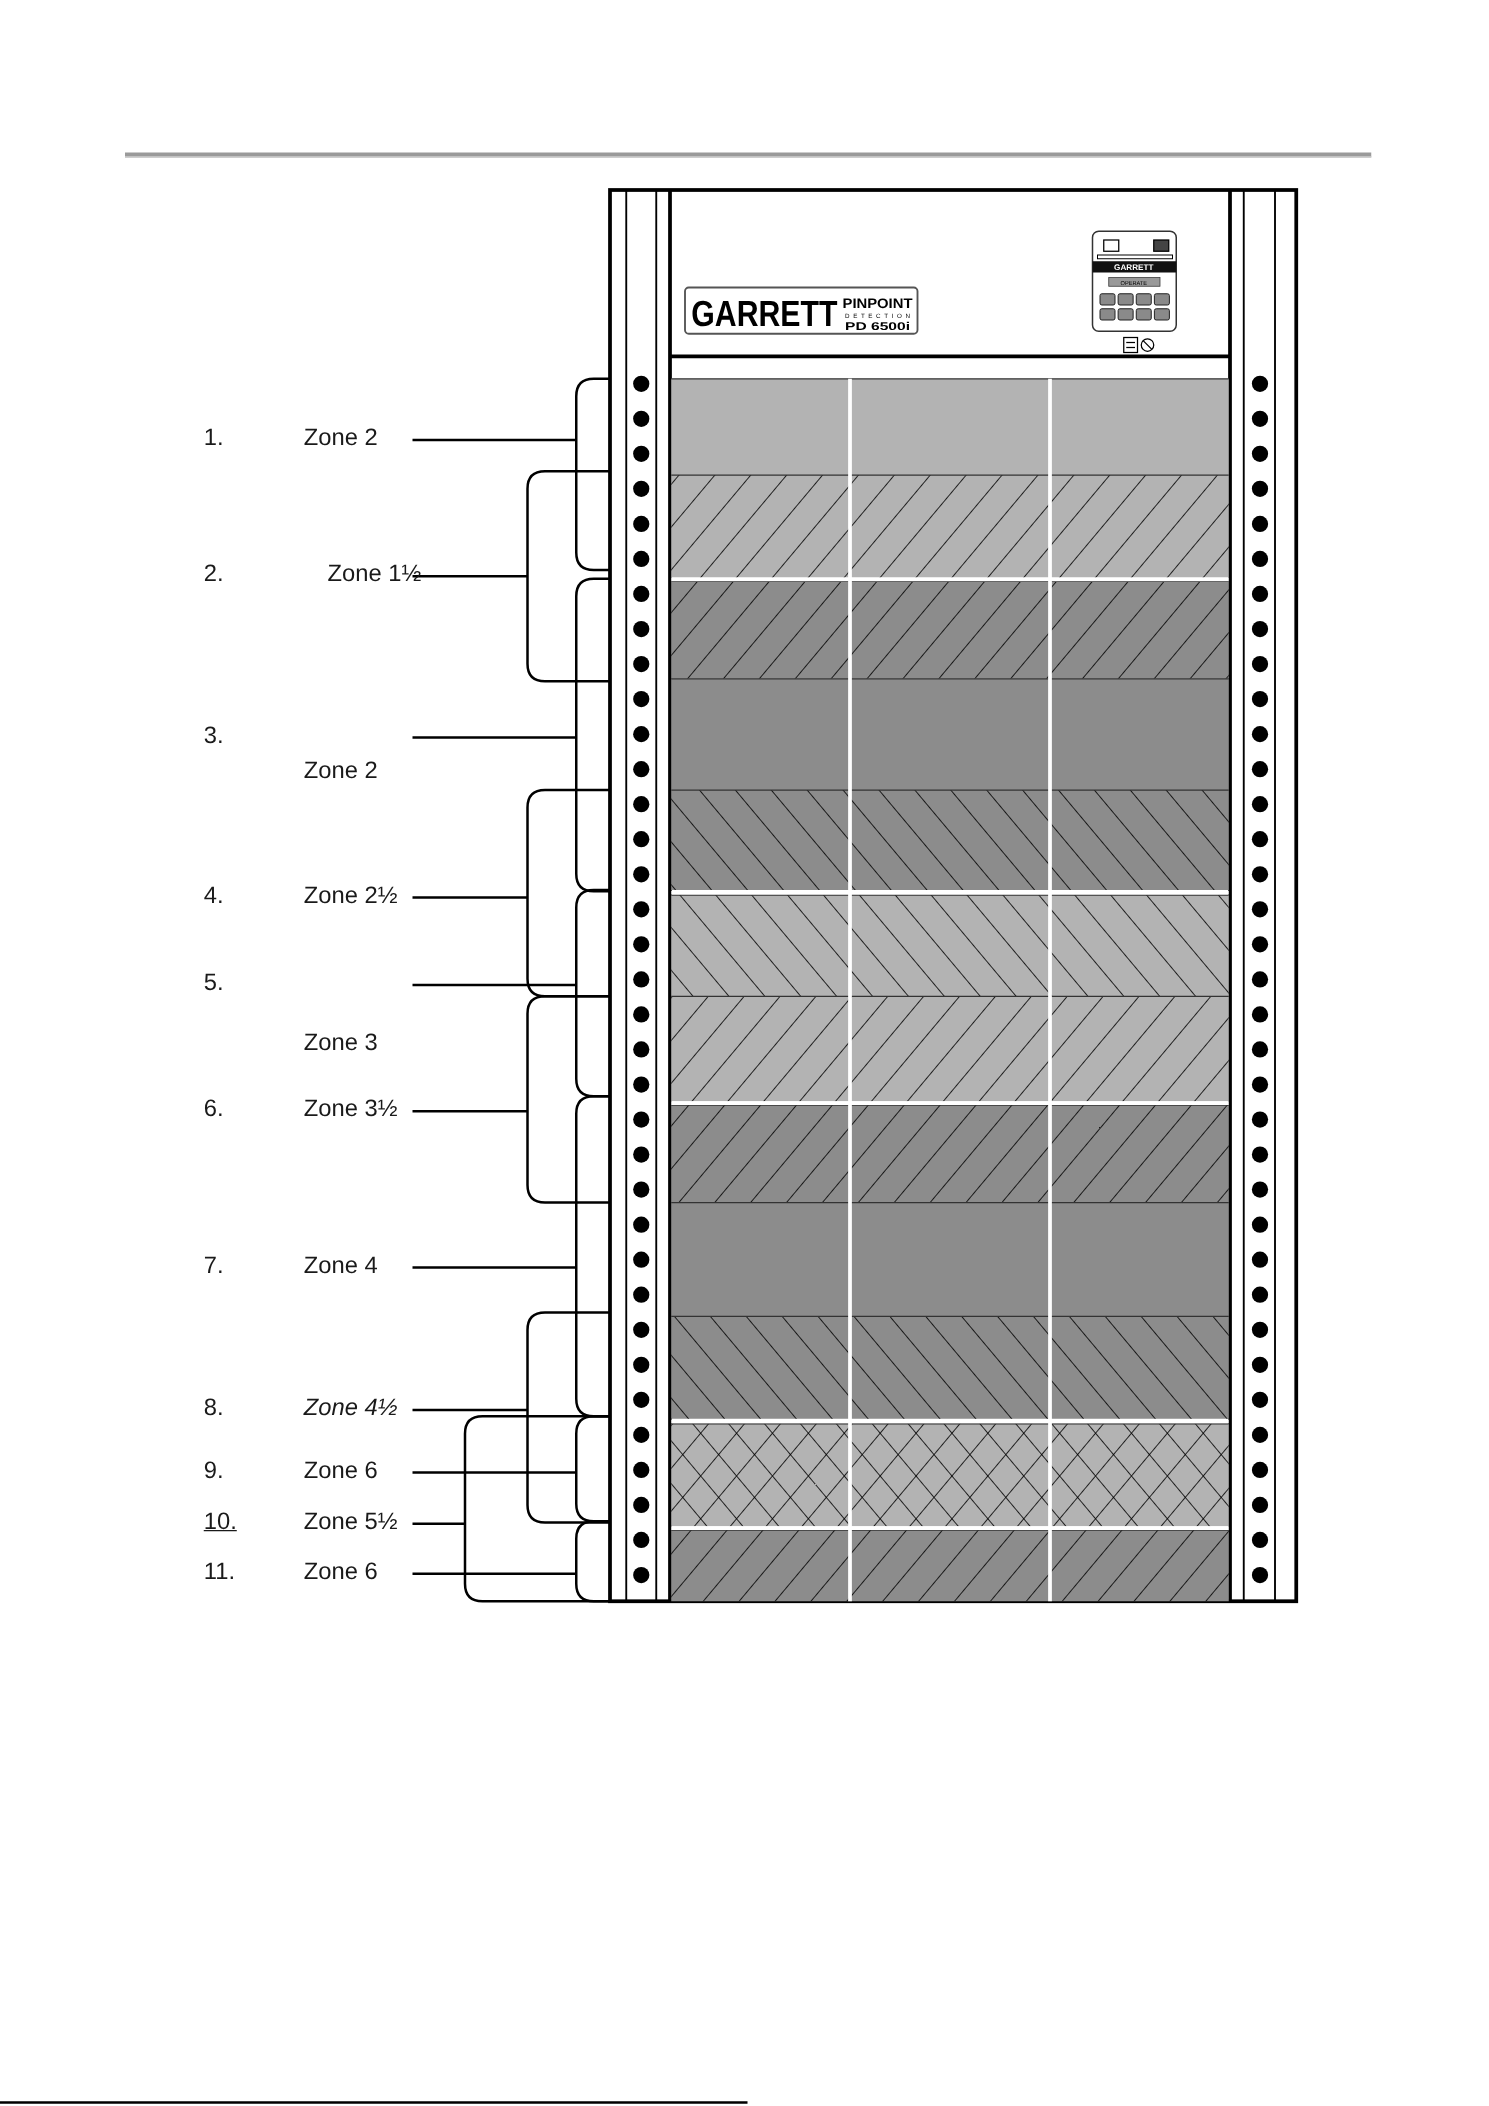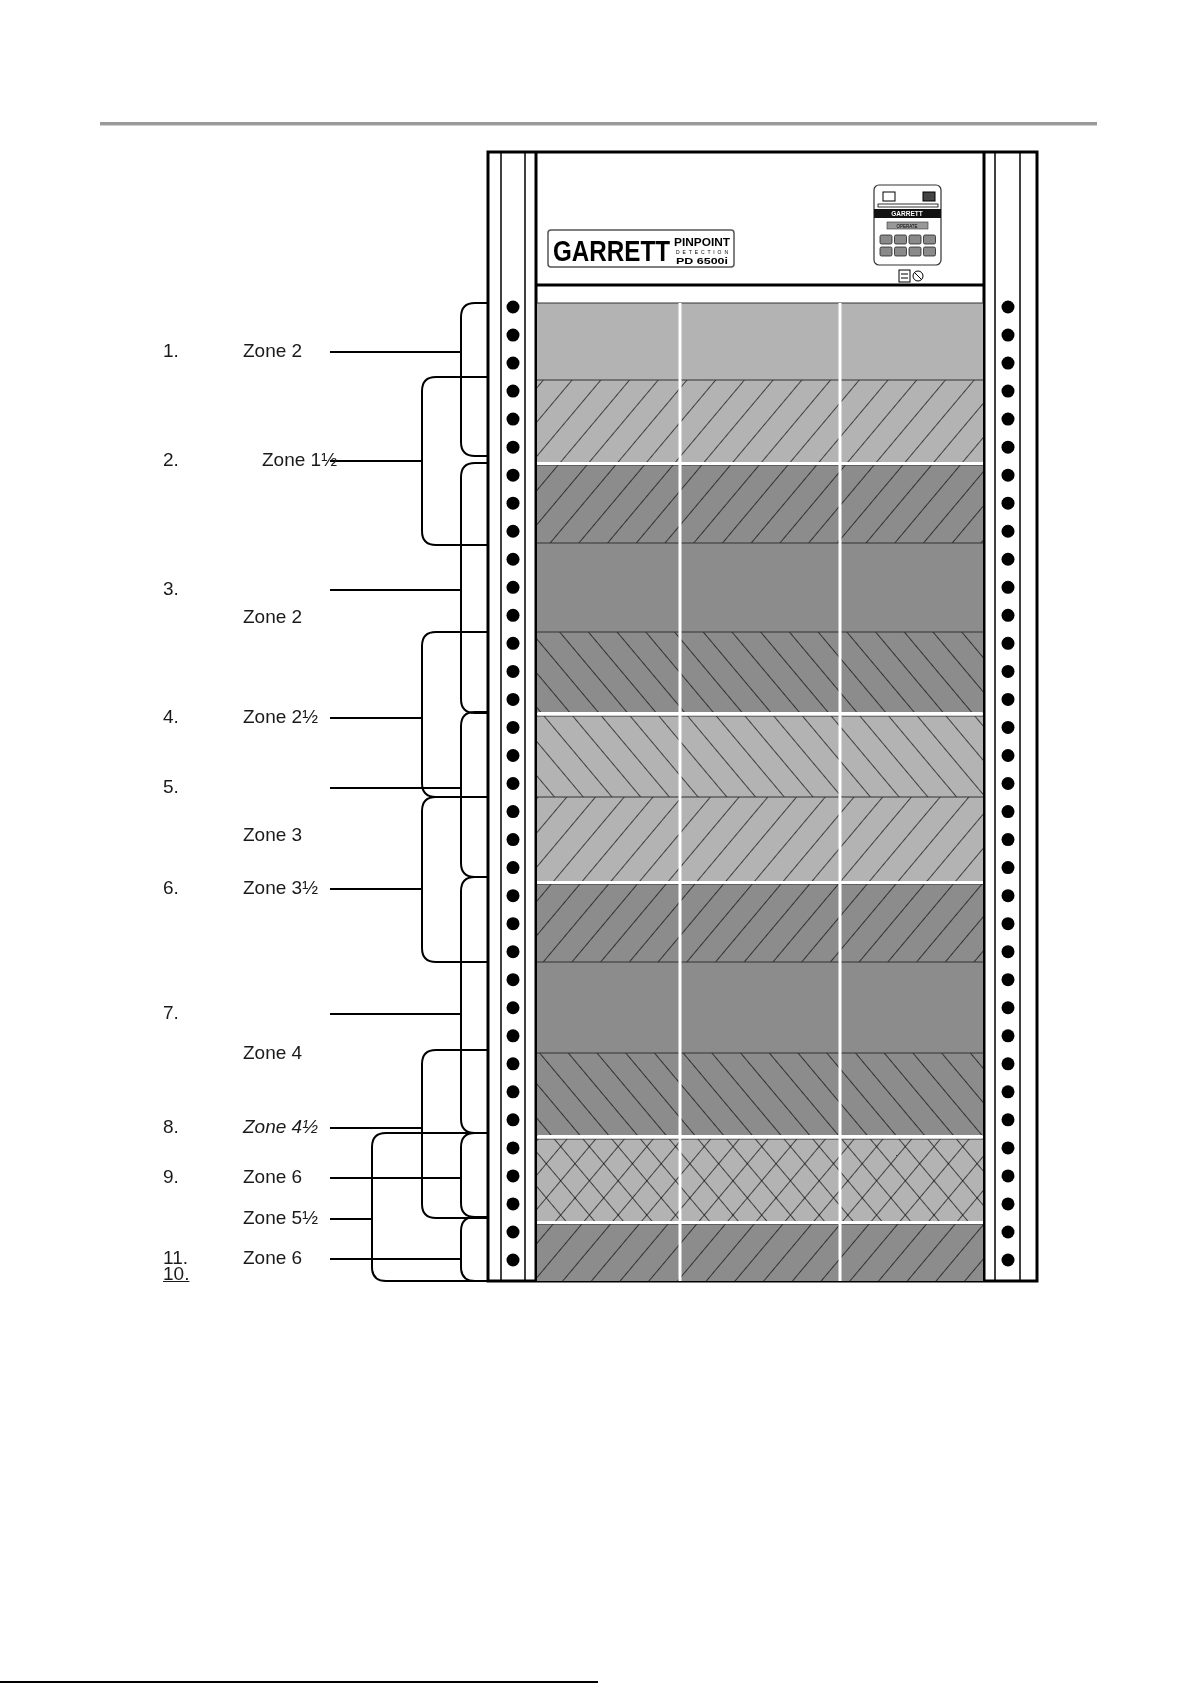--- a/index.html
+++ b/index.html
@@ -264,32 +264,32 @@
     <div>
       <span class="label-num" style="left: 163px; top: 777px;">5.</span>
       <span class="label-zone" style="left: 243px; top: 793px; margin-top: 32px;">Zone 3</span>
     </div>
     <div>
       <span class="label-num" style="left: 163px; top: 878px;">6.</span>
       <span class="label-zone" style="left: 243px; top: 878px;">Zone 3½</span>
     </div>
     <div>
       <span class="label-num" style="left: 163px; top: 1003px;">7.</span>
-      <span class="label-zone" style="left: 243px; top: 1043px;">Zone 4</span>
+      <span class="label-zone" style="left: 243px; top: 1003px;">Zone 4</span>
     </div>
     <div>
       <span class="label-num" style="left: 163px; top: 1117px;">8.</span>
       <span class="label-zone" style="left: 243px; top: 1117px; font-style: italic;">Zone 4½</span>
     </div>
     <div>
       <span class="label-num" style="left: 163px; top: 1167px;">9.</span>
       <span class="label-zone" style="left: 243px; top: 1167px;">Zone 6</span>
     </div>
     <div>
-      <span class="label-num" style="left: 163px; top: 1264px; text-decoration: underline;">10.</span>
+      <span class="label-num" style="left: 163px; top: 1208px; text-decoration: underline;">10.</span>
       <span class="label-zone" style="left: 243px; top: 1208px;">Zone 5½</span>
     </div>
     <div>
       <span class="label-num" style="left: 163px; top: 1248px;">11.</span>
       <span class="label-zone" style="left: 243px; top: 1248px;">Zone 6</span>
     </div>
   </div>
 
 <div class="hr-bottom"></div>
 

